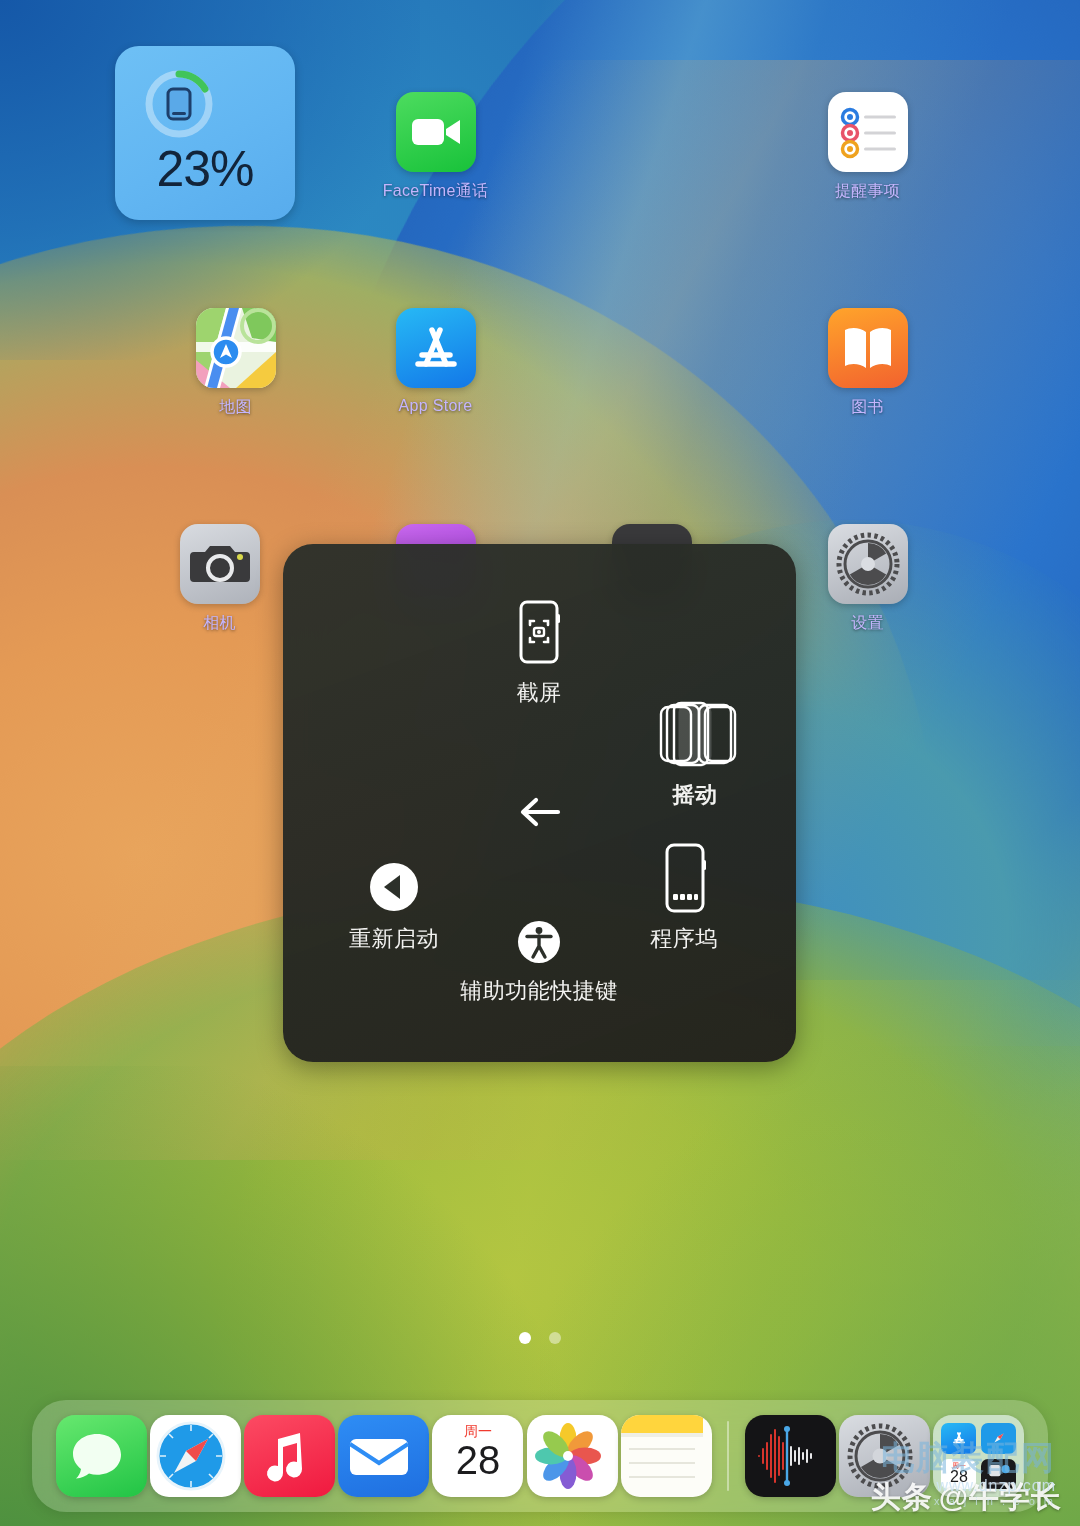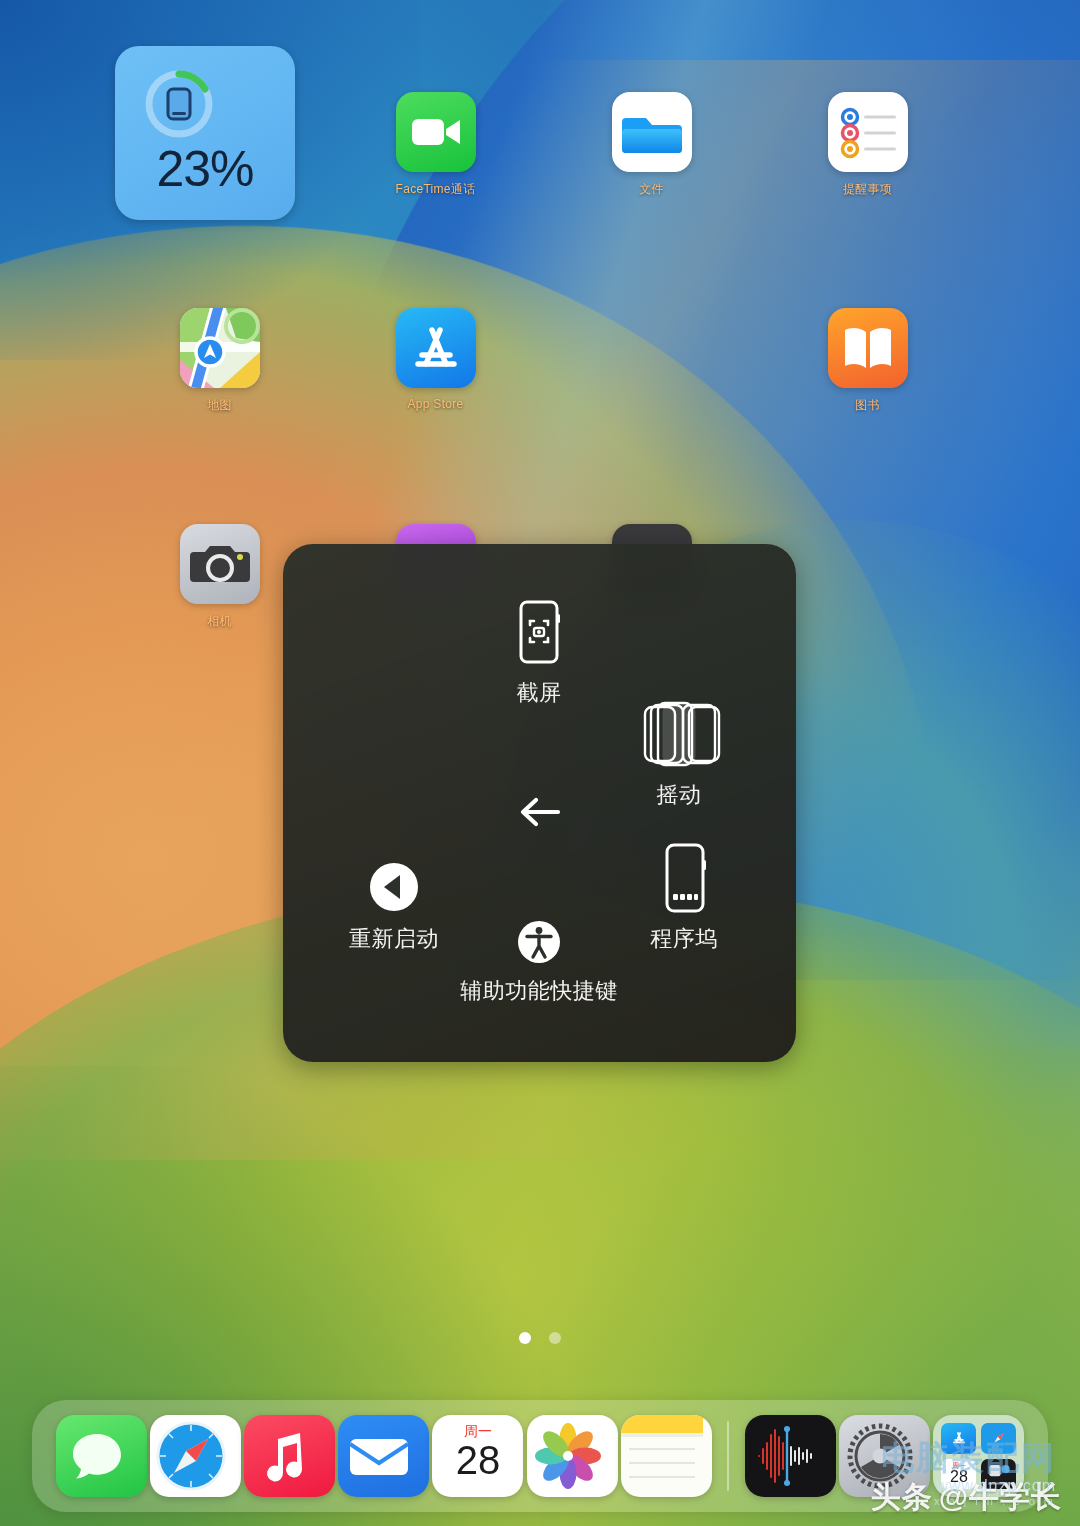--- a/index.html
+++ b/index.html
@@ -73,21 +73,21 @@
   }
   .grid-cell {
     position:absolute; width:216px; text-align:center;padding-left:7px;
   }
   .app-icon {
     width:80px; height:80px; margin:0 auto;
     border-radius:18px; position:relative; overflow:hidden;
     box-shadow:0 2px 7px rgba(0,0,0,0.22);
   }
   .app-label {
-    margin-top:9px; font-size:12px; color:#fdba74;
+    margin-top:9px; font-size:16px; color:#c4b5fd;
     text-shadow:0 1px 3px rgba(0,0,0,0.55);
     letter-spacing:0.3px; white-space:nowrap;
   }
 
   
   .battery-widget {
     width:180px; height:174px; border-radius:24px;
     background:linear-gradient(150deg,#6ec0f5 0%,#62b6f2 55%,#58aced 100%);
     position:relative; box-shadow:0 3px 10px rgba(0,0,0,0.2);
   }
@@ -202,54 +202,39 @@
   <div class="grid-cell" style="left:324px; top:92px;">
     <div class="app-icon" style="background:linear-gradient(160deg,#4ddc5f,#18c23a);">
       <svg viewBox="0 0 80 80" width="80" height="80">
         <rect x="16" y="27" width="32" height="26" rx="6" fill="#fff"></rect>
         <path d="M50 37 L64 28 L64 52 L50 43 Z" fill="#fff"></path>
       </svg>
     </div>
     <div class="app-label">FaceTime通话</div>
   </div>
 
-  <div class="grid-cell" style="left:540px; top:92px;">
-    <div class="app-icon" style="background:#ffffff;">
-      <svg viewBox="0 0 80 80" width="80" height="80">
-        <path d="M14 26 h20 l6 7 h26 a4 4 0 0 1 4 4 v20 a4 4 0 0 1 -4 4 H14 a4 4 0 0 1 -4 -4 V30 a4 4 0 0 1 4 -4 z" fill="#1b9ef5"></path>
-        <rect x="10" y="37" width="60" height="24" rx="4" fill="url(#filesG)"></rect>
-        <defs>
-            <linearGradient id="filesG" x1="0" y1="0" x2="0" y2="1">
-          <stop offset="0" stop-color="#3fc0fb"></stop>
-              <stop offset="1" stop-color="#0e86e8"></stop>
-        </linearGradient>
-          </defs>
-      </svg>
-    </div>
-    <div class="app-label">文件</div>
-  </div>
 
   <div class="grid-cell" style="left:756px; top:92px;">
     <div class="app-icon" style="background:#ffffff;">
       <svg viewBox="0 0 80 80" width="80" height="80">
         <circle cx="22" cy="25" r="7.5" fill="#fff" stroke="#2b7ce0" stroke-width="3.5"></circle>
         <circle cx="22" cy="25" r="3" fill="#2b7ce0"></circle>
         <rect x="36" y="23.5" width="32" height="3" rx="1.5" fill="#d3d3d6"></rect>
         <circle cx="22" cy="41" r="7.5" fill="#fff" stroke="#e8536a" stroke-width="3.5"></circle>
         <circle cx="22" cy="41" r="3" fill="#e8536a"></circle>
         <rect x="36" y="39.5" width="32" height="3" rx="1.5" fill="#d3d3d6"></rect>
         <circle cx="22" cy="57" r="7.5" fill="#fff" stroke="#efa21e" stroke-width="3.5"></circle>
         <circle cx="22" cy="57" r="3" fill="#efa21e"></circle>
         <rect x="36" y="55.5" width="32" height="3" rx="1.5" fill="#d3d3d6"></rect>
       </svg>
     </div>
     <div class="app-label">提醒事项</div>
   </div>
 
-  <div class="grid-cell" style="left:108px; top:308px;">
+  <div class="grid-cell" style="left:124px; top:308px;">
     <div class="app-icon">
       <svg viewBox="0 0 80 80" width="80" height="80">
         <rect width="80" height="80" fill="#eaf3e0"></rect>
         <path d="M0 0 L30 0 L8 80 L0 80 Z" fill="#9ed46e"></path>
         <path d="M46 0 L80 0 L80 34 L56 30 Z" fill="#7fc85c"></path>
         <path d="M0 52 L34 80 L0 80 Z" fill="#f2a0bd"></path>
         <path d="M40 80 L80 44 L80 80 Z" fill="#f5cb3f"></path>
         <path d="M30 0 L46 0 L24 80 L8 80 Z" fill="#fff"></path>
         <path d="M33 0 L43 0 L21 80 L11 80 Z" fill="#4a8ef0"></path>
         <path d="M0 34 L80 34 L80 44 L0 44 Z" fill="#fff" opacity="0.85"></path>
@@ -308,20 +293,35 @@
       </svg>
     </div>
     <div class="app-label"></div>
   </div>
 
   <div class="grid-cell" style="left:540px; top:524px;">
     <div class="app-icon" style="background:#3a3a3c;"></div>
     <div class="app-label"></div>
   </div>
 
+  <div class="grid-cell" style="left:756px; top:524px;">
+    <div class="app-icon" style="background:linear-gradient(160deg,#dadde2,#a9adb5);">
+      <svg viewBox="0 0 80 80" width="80" height="80">
+        <g fill="#4c4c4e">
+          <circle cx="40" cy="40" r="29" fill="none" stroke="#4c4c4e" stroke-width="5" stroke-dasharray="3.4 3.4"></circle>
+          <circle cx="40" cy="40" r="23" fill="none" stroke="#4c4c4e" stroke-width="3"></circle>
+          <path d="M40 19 a21 21 0 0 1 18.2 10.5 L40 40 Z"></path>
+          <path d="M58.2 50.5 a21 21 0 0 1 -36.4 0 L40 40 Z"></path>
+          <path d="M21.8 29.5 a21 21 0 0 1 18.2 -10.5 L40 40 Z" opacity="0"></path>
+          <circle cx="40" cy="40" r="7" fill="#dadde2"></circle>
+        </g>
+      </svg>
+    </div>
+    <div class="app-label">设置</div>
+  </div>
 </div>
 
 <div id="assistive-menu">
 
   <div class="at-item" style="left:156px; top:46px;">
     <div class="at-glyph">
       <svg width="48" height="70" viewBox="0 0 48 70">
         <rect x="6" y="4" width="36" height="60" rx="6" fill="none" stroke="#fff" stroke-width="3"></rect>
         <rect x="42" y="16" width="3" height="9" rx="1.5" fill="#fff"></rect>
         <g stroke="#fff" stroke-width="2.6" fill="none" stroke-linecap="round">
@@ -331,21 +331,21 @@
             <path d="M33 40 v4 h-4"></path>
         </g>
         <rect x="19" y="30" width="10" height="8" rx="2" fill="none" stroke="#fff" stroke-width="2.4"></rect>
         <circle cx="24" cy="34" r="2" fill="#fff"></circle>
       </svg>
     </div>
     <div class="at-label">截屏</div>
   </div>
 
 
-  <div class="at-item" style="left:296px; top:148px;">
+  <div class="at-item" style="left:312px; top:148px;font-weight:bold;">
     <div class="at-glyph">
       <svg width="86" height="72" viewBox="0 0 86 72">
         <g fill="none" stroke="#fff" stroke-width="2.4">
           <rect x="9" y="9" width="30" height="54" rx="7"></rect>
           <rect x="15" y="7" width="32" height="58" rx="7"></rect>
           <rect x="22" y="5" width="34" height="62" rx="7"></rect>
           <rect x="47" y="7" width="32" height="58" rx="7"></rect>
           <rect x="53" y="9" width="30" height="54" rx="7"></rect>
         </g>
         <rect x="28" y="8" width="30" height="56" rx="6" fill="#fff" opacity="0.16" stroke="#fff" stroke-width="3"></rect>

